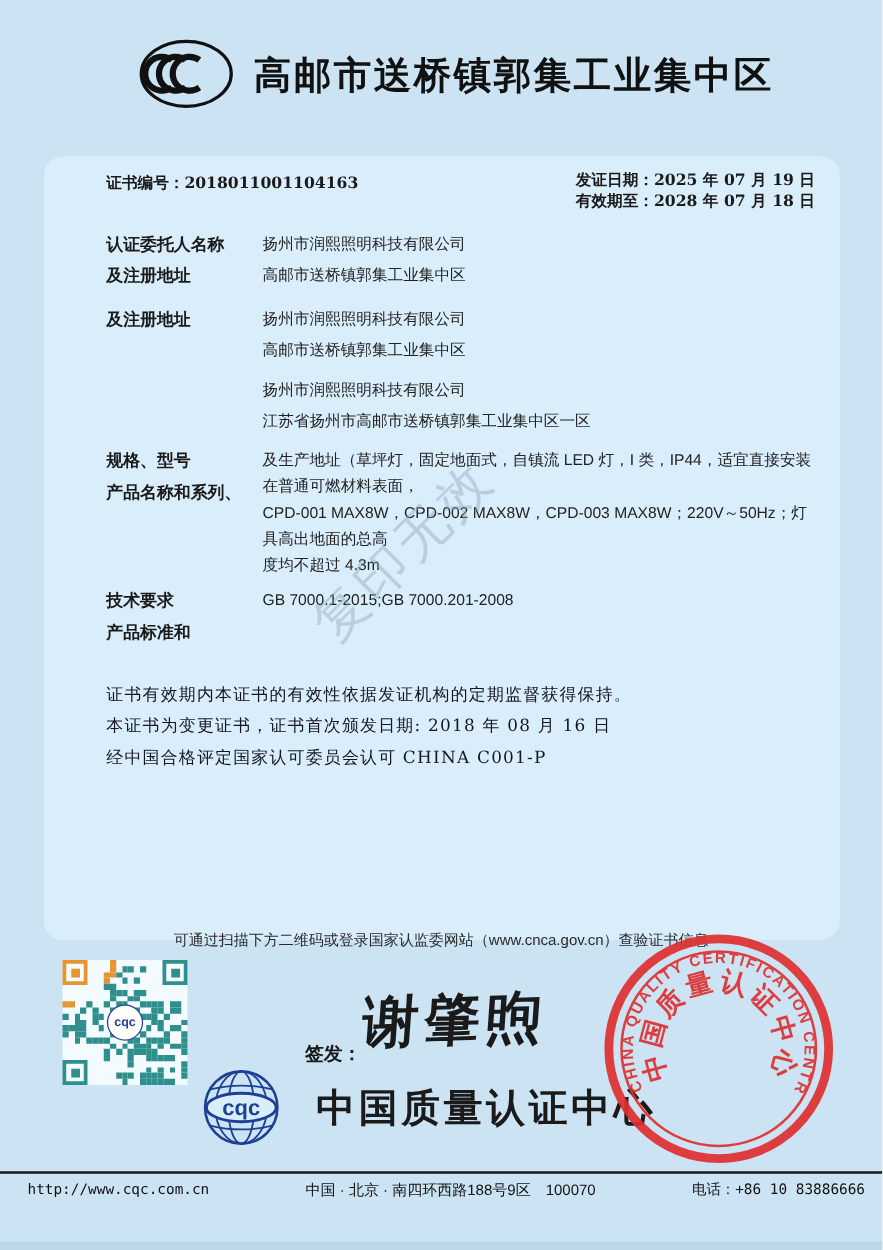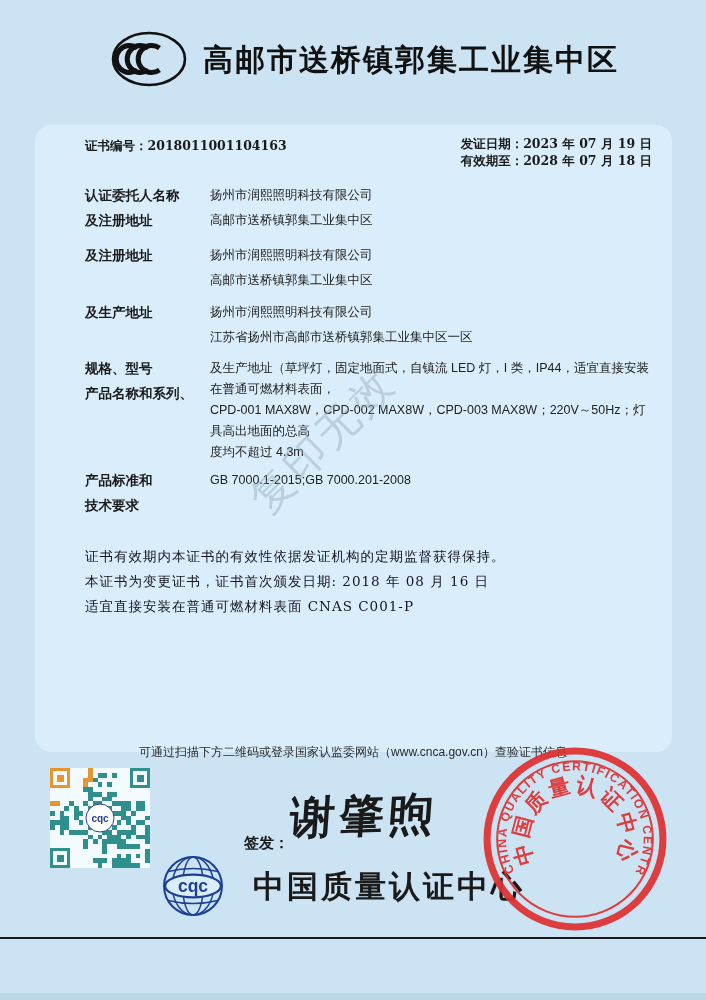--- a/index.html
+++ b/index.html
@@ -66,21 +66,21 @@
     <path d="M 48.5 17.0 A 13.5 13.5 0 1 0 48.5 39.0" fill="none" stroke="#111" stroke-width="5"></path>
   </svg>
   <div class="page-title">高邮市送桥镇郭集工业集中区</div>
 
   <div class="panel">
     <div class="meta-row">
       <div class="meta-left">
         <span>证书编号：</span><span>2018011001104163</span>
       </div>
       <div class="meta-right">
-        <div><span>发证日期：</span><span>2023 年 07 月 19 日</span></div>
+        <div><span>发证日期：</span><span>2025 年 07 月 19 日</span></div>
         <div><span>有效期至：</span><span>2028 年 07 月 18 日</span></div>
       </div>
     </div>
 
     <div class="field-row s1">
       <div class="labels">
         <div>认证委托人名称</div>
         <div>及注册地址</div>
       </div>
       <div class="values">
@@ -94,21 +94,20 @@
         <div>及注册地址</div>
       </div>
       <div class="values">
         <div>扬州市润熙照明科技有限公司</div>
         <div>高邮市送桥镇郭集工业集中区</div>
       </div>
     </div>
 
     <div class="field-row s3">
       <div class="labels">
-        <div>及生产地址</div>
       </div>
       <div class="values">
         <div>扬州市润熙照明科技有限公司</div>
         <div>江苏省扬州市高邮市送桥镇郭集工业集中区一区</div>
       </div>
     </div>
 
     <div class="field-row s4">
       <div class="labels">
         <div>规格、型号</div>
@@ -116,32 +115,32 @@
       </div>
       <div class="values tight">
         <div>及生产地址（草坪灯，固定地面式，自镇流 LED 灯，I 类，IP44，适宜直接安装在普通可燃材料表面，</div>
         <div>CPD-001 MAX8W，CPD-002 MAX8W，CPD-003 MAX8W；220V～50Hz；灯具高出地面的总高</div>
         <div>度均不超过 4.3m</div>
       </div>
     </div>
 
     <div class="field-row s5">
       <div class="labels">
+        <div>技术要求</div>
         <div>产品标准和</div>
-        <div>技术要求</div>
       </div>
       <div class="values">
         <div>GB 7000.1-2015;GB 7000.201-2008</div>
       </div>
     </div>
 
     <div class="statements">
       <div>证书有效期内本证书的有效性依据发证机构的定期监督获得保持。</div>
       <div>本证书为变更证书，证书首次颁发日期: 2018 年 08 月 16 日</div>
-      <div>适宜直接安装在普通可燃材料表面 CNAS C001-P</div>
+      <div>经中国合格评定国家认可委员会认可 CHINA C001-P</div>
     </div>
   </div>
 
   <div class="watermark">复印无效</div>
 
   <div class="verify-note">可通过扫描下方二维码或登录国家认监委网站（www.cnca.gov.cn）查验证书信息</div>
 
   <div class="qr">
     <span style="position:absolute;inset:0;">
         <i style="left:38.095238095238095%;top:0%;width:4.761904761904762%;height:4.761904761904762%;background:#e6952f"></i>
@@ -312,14 +311,19 @@
     </defs>
     <text font-size="12" font-weight="bold" fill="#e03030" letter-spacing="1.5" font-family="Liberation Sans, sans-serif">
       <textPath href="#sealOuterArc" startOffset="2">CHINA  QUALITY  CERTIFICATION  CENTRE</textPath>
     </text>
     <text font-size="21" font-weight="bold" fill="#e03030" letter-spacing="3" font-family="Liberation Sans, sans-serif">
       <textPath href="#sealInnerArc" startOffset="0">中国质量认证中心</textPath>
     </text>
   </svg>
 
   <div class="footer-line"></div>
+  <div class="footer">
+    <span class="mono">http://www.cqc.com.cn</span>
+    <span>中国 · 北京 · 南四环西路188号9区　100070</span>
+    <span class="mono">电话：+86 10 83886666</span>
+  </div>
   <div class="bottom-strip"></div>
 </div>
 
 </body></html>

